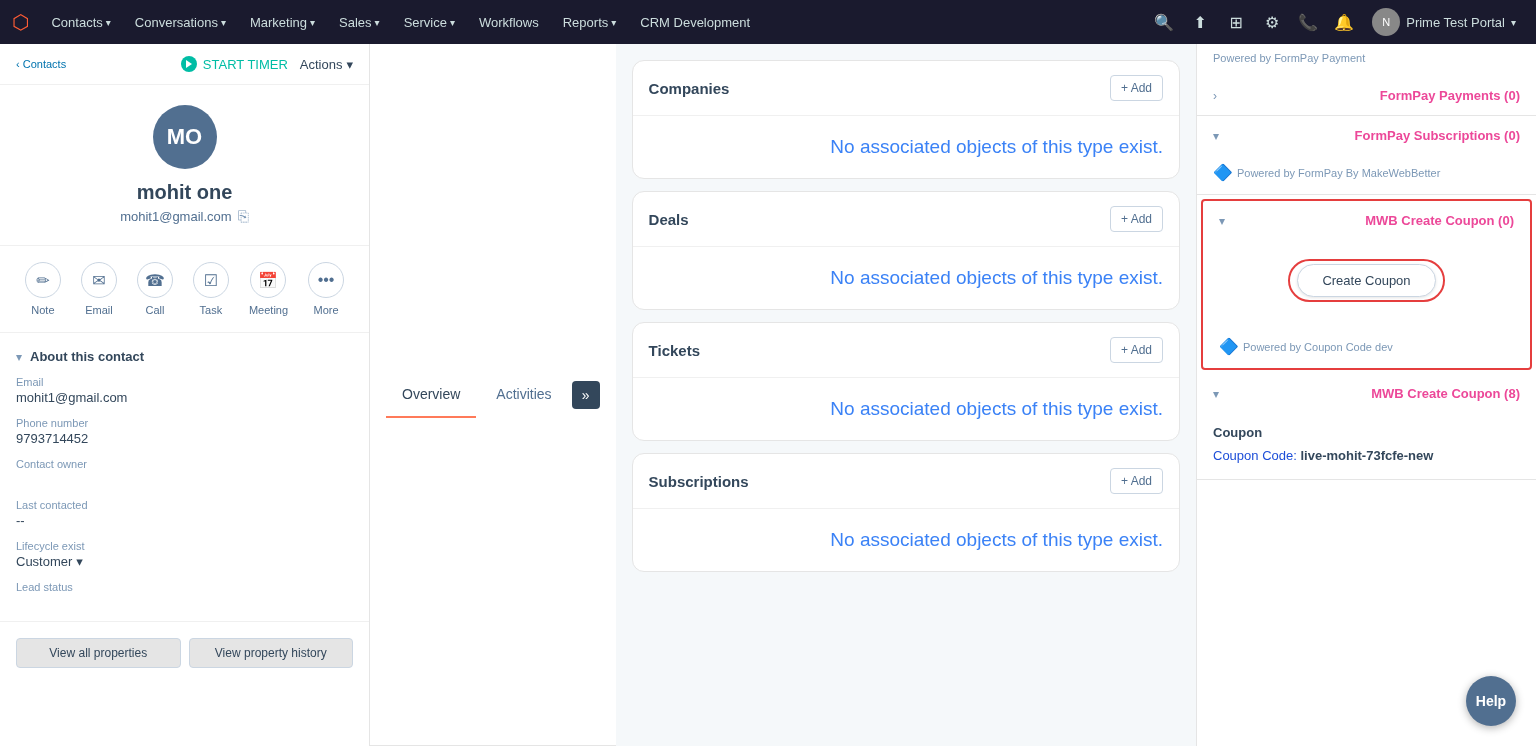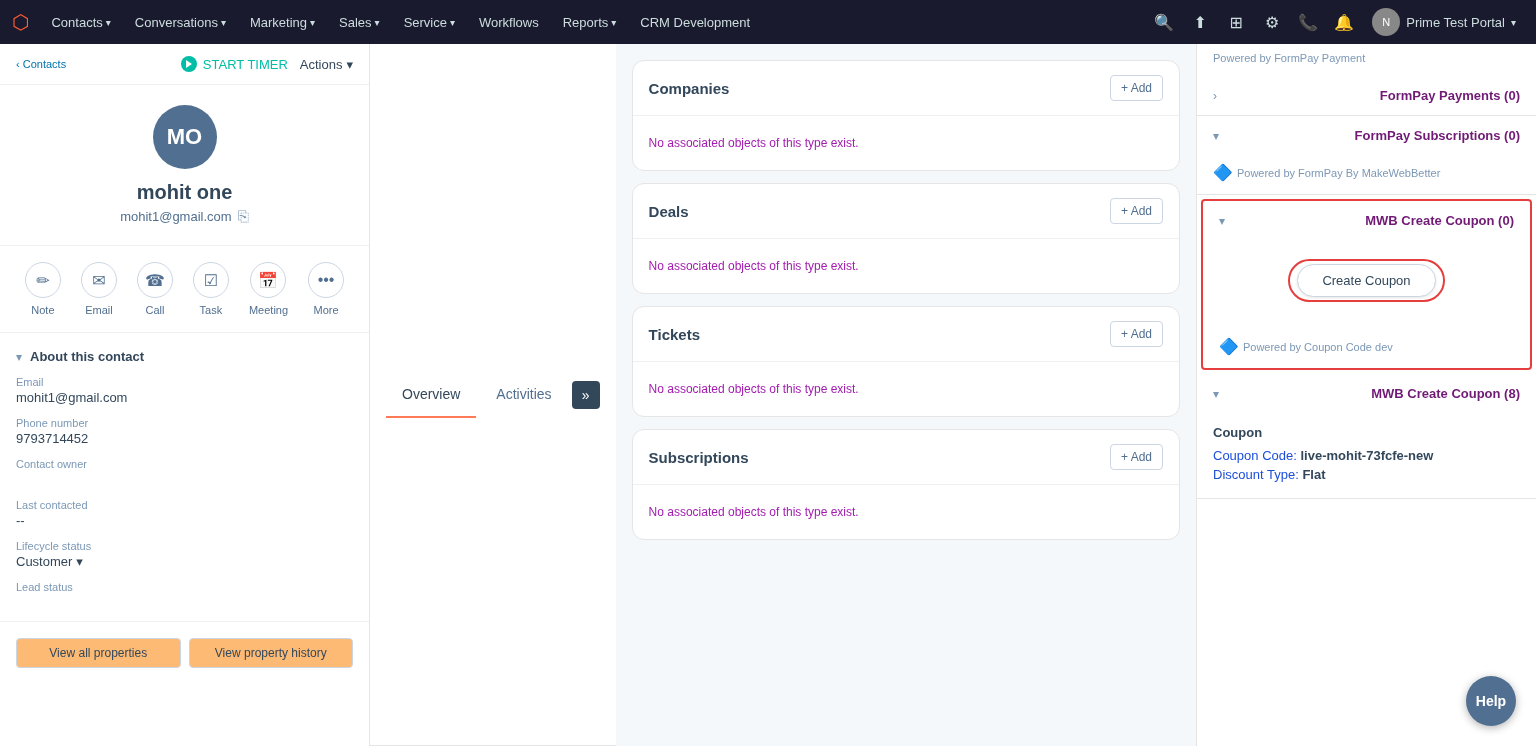--- a/index.html
+++ b/index.html
@@ -86,21 +86,21 @@
 
     .lifecycle-row { display: flex; align-items: center; gap: 6px; }
     .lifecycle-badge {
       background: none; border: none; color: #33475b; font-size: 13px;
       cursor: pointer; display: flex; align-items: center; gap: 4px;
     }
 
     .view-props-row { display: flex; gap: 8px; padding: 16px; }
     .view-props-btn {
       flex: 1; padding: 7px 12px; border: 1px solid #cbd6e2; border-radius: 4px;
-      background: #fdba74; color: #33475b; font-size: 12px; cursor: pointer; text-align: center;
+      background: #e5e5e5; color: #33475b; font-size: 12px; cursor: pointer; text-align: center;
     }
 
     
     .center-panel { flex: 1; display: flex; flex-direction: row; overflow: hidden; background: #f5f8fa; }
 
     .tabs-bar {
       background: white; border-bottom: 1px solid #e5e5e5;
       display: flex; align-items: center; padding: 0 16px;
     }
     .tab {
@@ -123,34 +123,34 @@
     .assoc-header {
       display: flex; align-items: center; justify-content: space-between;
       padding: 14px 16px; border-bottom: 1px solid #f0f0f0;
     }
     .assoc-title { font-size: 15px; font-weight: 600; color: #33475b; }
     .add-btn {
       background: none; border: 1px solid #cbd6e2; border-radius: 4px;
       color: #516f90; font-size: 12px; padding: 5px 10px; cursor: pointer;
       display: flex; align-items: center; gap: 4px;
     }
-    .empty-message { padding: 20px 16px; color: #a21caf; font-size: 12px; text-align: left; }
+    .empty-message { padding: 20px 16px; color: #3b82f6; font-size: 19px; text-align: right; }
 
     
     .right-panel {
       width: 340px; min-width: 340px; background: white;
       border-left: 1px solid #e5e5e5; overflow-y: auto; height: 100%;
     }
 
     .rp-section { border-bottom: 1px solid #e5e5e5; }
     .rp-section-header {
       display: flex; align-items: center; justify-content: space-between;
       padding: 12px 16px; cursor: pointer;
     }
-    .rp-section-title { font-size: 13px; font-weight: 600; color: #701a75; }
+    .rp-section-title { font-size: 13px; font-weight: 600; color: #ec4899; }
     .rp-chevron { color: #7c98b6; font-size: 12px; }
     .rp-powered {
       padding: 8px 16px 12px; font-size: 11px; color: #7c98b6;
       display: flex; align-items: center; gap: 4px;
     }
 
     
     .rp-section.highlighted { border: 2px solid #e53e3e; border-radius: 4px; margin: 4px; }
     .rp-section-content { padding: 16px; }
     .create-coupon-wrapper { display: flex; justify-content: center; padding: 8px 0 16px; }
@@ -312,21 +312,21 @@
         <div class="field-label">Contact owner</div>
         <div class="field-value empty">&nbsp;</div>
       </div>
 
       <div class="contact-field">
         <div class="field-label">Last contacted</div>
         <div class="field-value">--</div>
       </div>
 
       <div class="contact-field">
-        <div class="field-label">Lifecycle status</div>
+        <div class="field-label">Lifecycle exist</div>
         <div class="lifecycle-row">
           <button class="lifecycle-badge">
             <span>Customer</span>
             <span>▾</span>
           </button>
         </div>
       </div>
 
       <div class="contact-field">
         <div class="field-label">Lead status</div>
@@ -442,24 +442,20 @@
       <div class="rp-section-header">
         <span class="rp-chevron">▾</span>
         <span class="rp-section-title">MWB Create Coupon (8)</span>
       </div>
       <div class="coupon-section-content">
         <div class="coupon-field-title">Coupon</div>
         <div class="coupon-row">
           <span>Coupon Code:</span>
           <strong>live-mohit-73fcfe-new</strong>
         </div>
-        <div class="coupon-row">
-          <span>Discount Type:</span>
-          <strong>Flat</strong>
-        </div>
       </div>
     </div>
 
   </div>
 
 </div>
 
 <button class="help-btn">
   <span>Help</span>
 </button>

